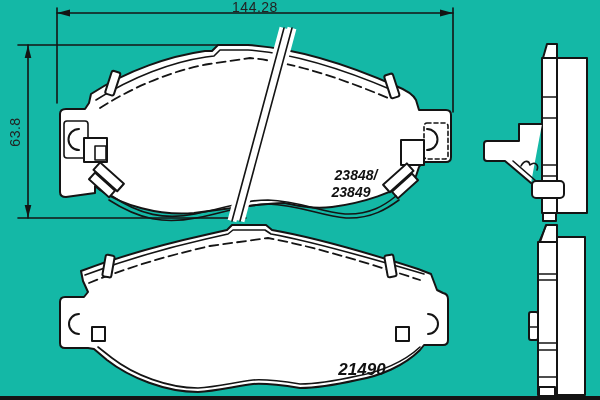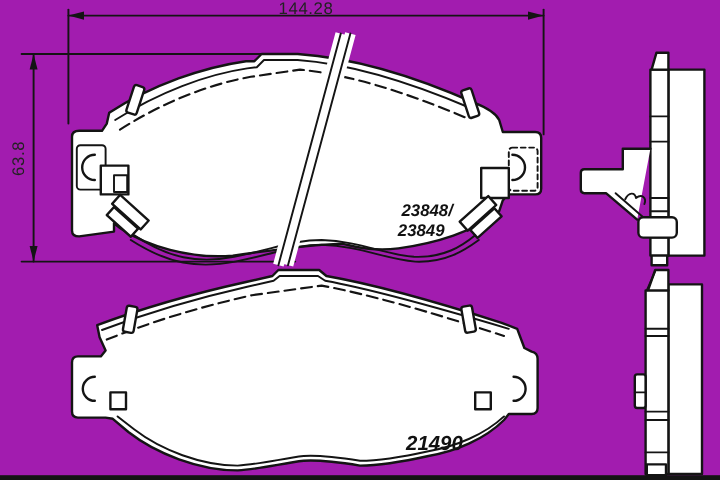--- a/index.html
+++ b/index.html
@@ -1,16 +1,16 @@
 <!DOCTYPE html>
 <html><head>
 <meta charset="utf-8">
 <style>
   html,body{margin:0;padding:0;background:#ffffff;}
-  .stage{position:relative;width:600px;height:400px;background:#a21caf;overflow:hidden;
+  .stage{position:relative;width:600px;height:400px;background:#14b8a6;overflow:hidden;
          font-family:"Liberation Sans", sans-serif;}
   svg{position:absolute;left:0;top:0;}
   svg *{vector-effect:none;}
   .ln{stroke:#141414;fill:none;stroke-width:2;stroke-linejoin:round;stroke-linecap:round;}
   .thin{stroke-width:1.6;}
   .dash{stroke-dasharray:9 5;stroke-width:1.8;}
   .whitefill{fill:#ffffff;}
   .arrow{fill:#141414;stroke:none;}
   .dimtext{fill:#222222;font-size:14px;letter-spacing:.5px;}
   .pntext{fill:#111111;font-size:14px;font-weight:bold;font-style:italic;}

